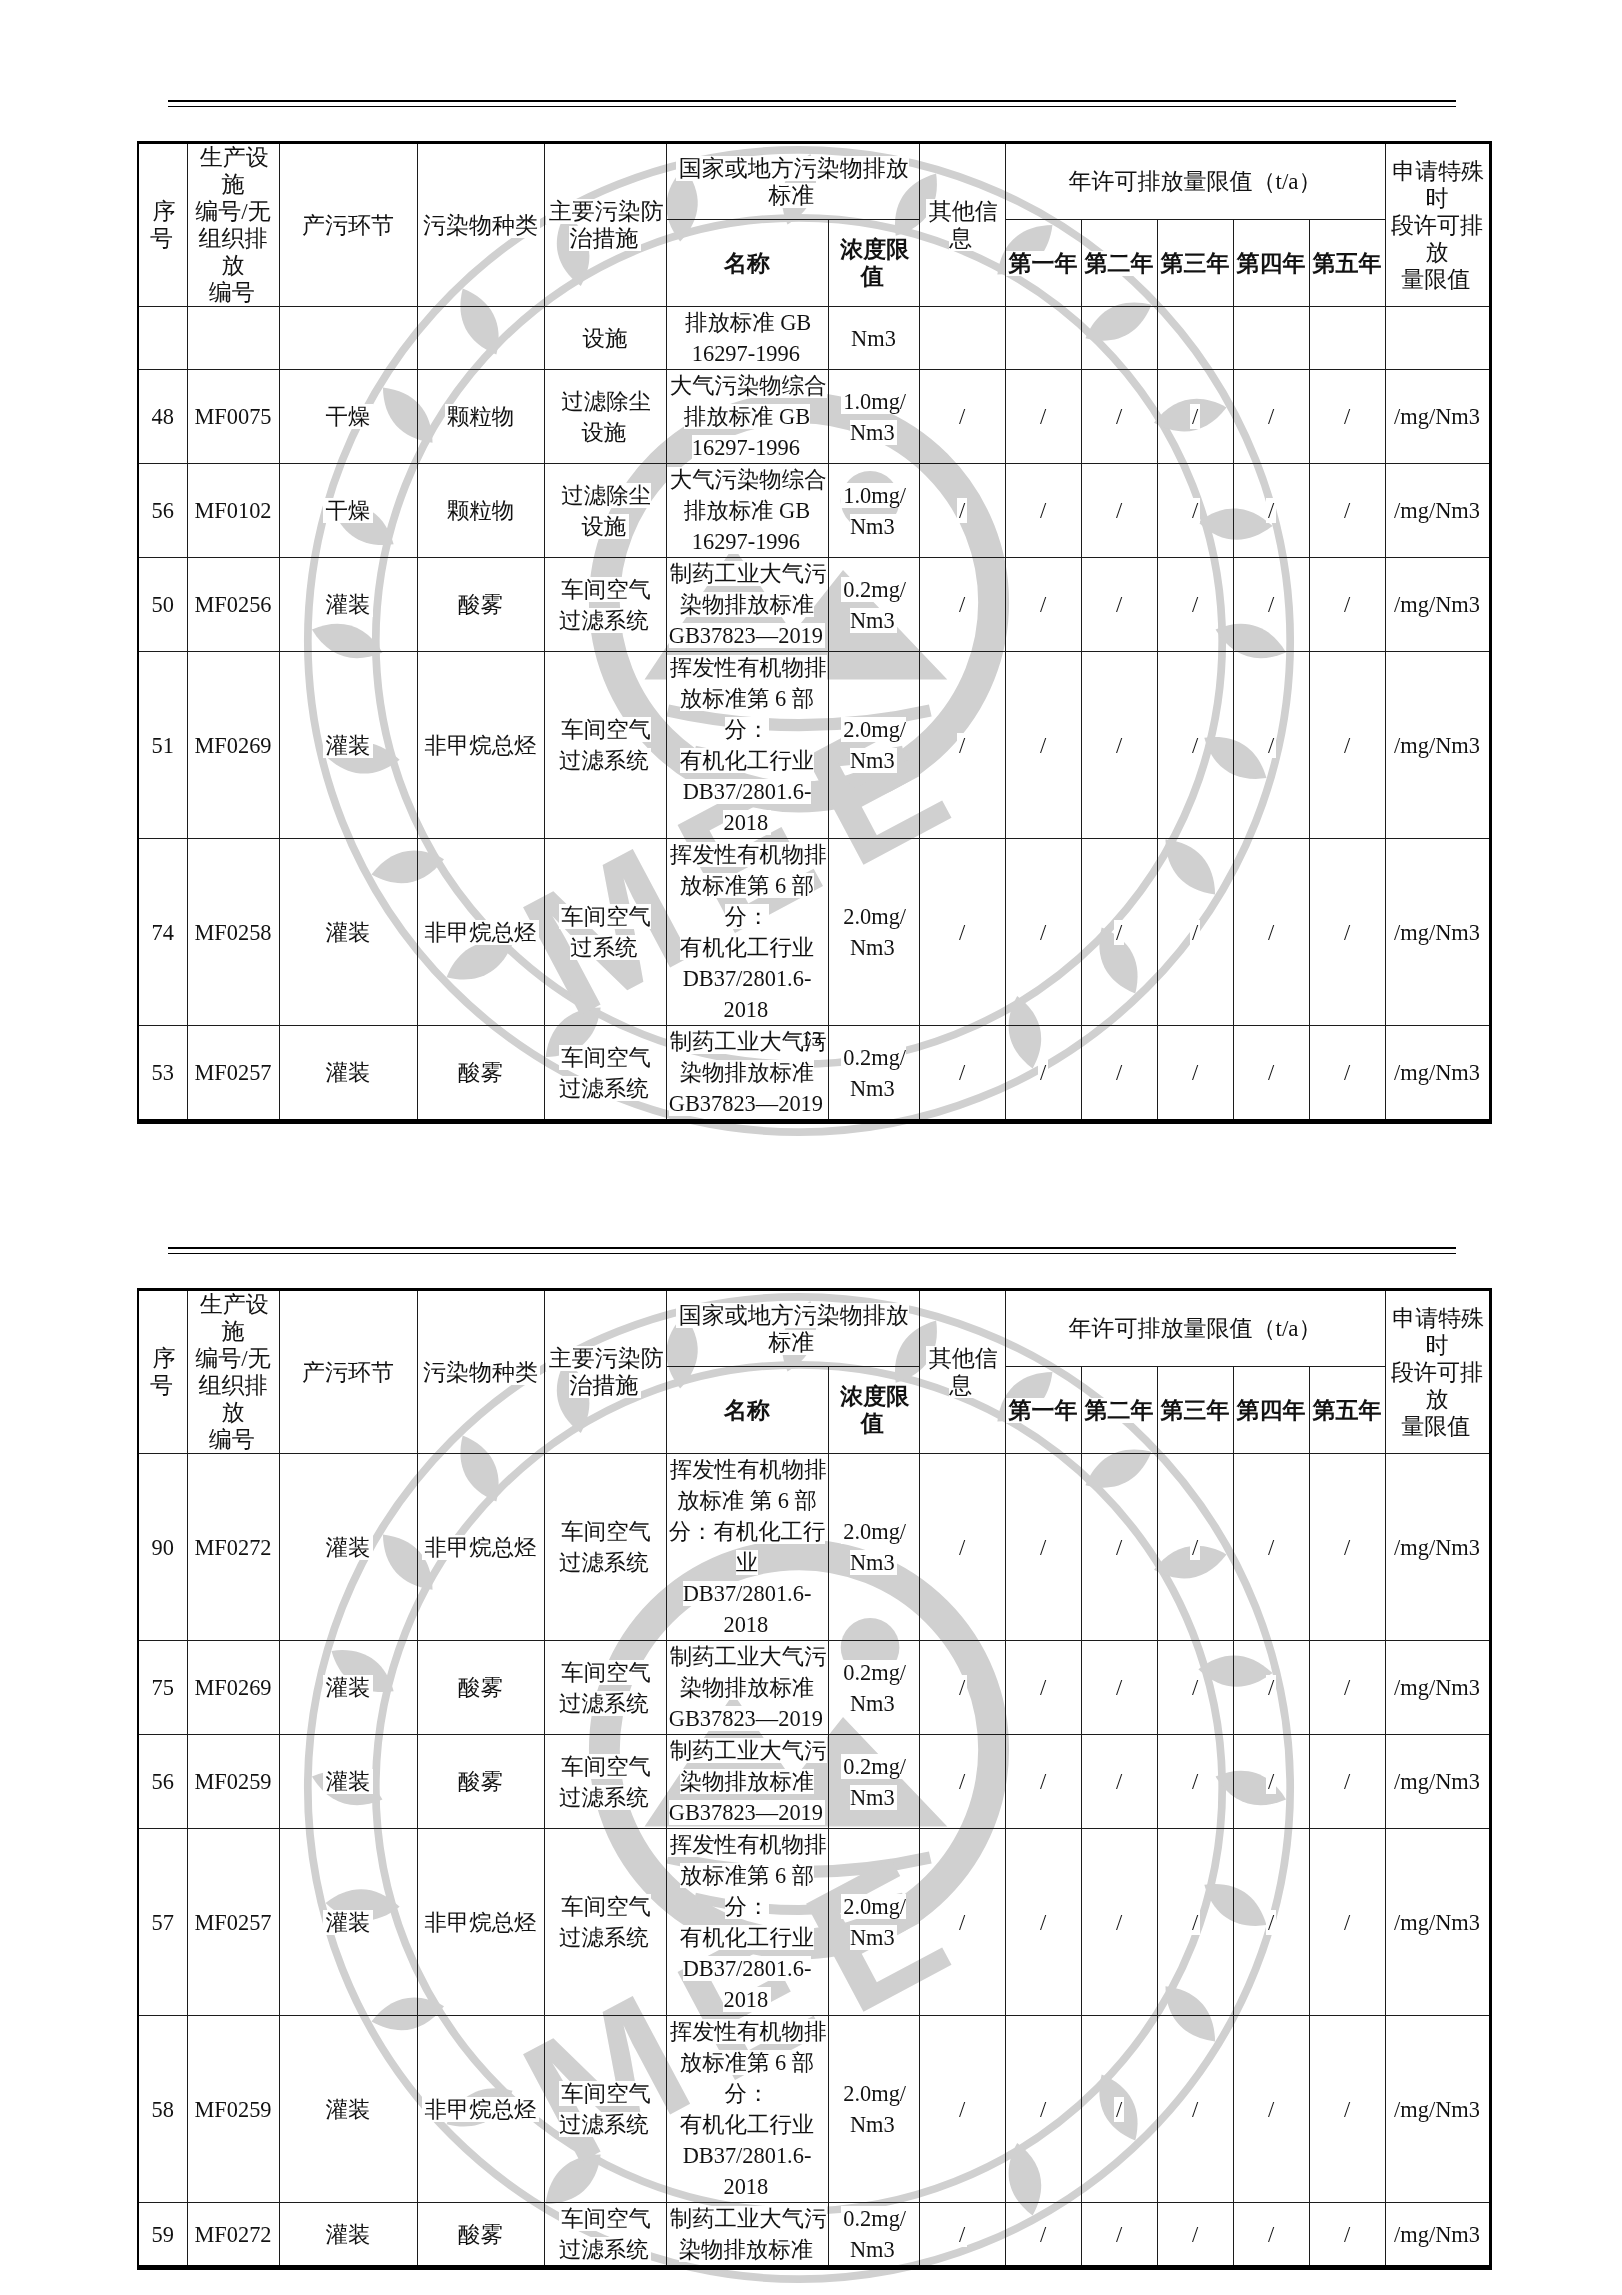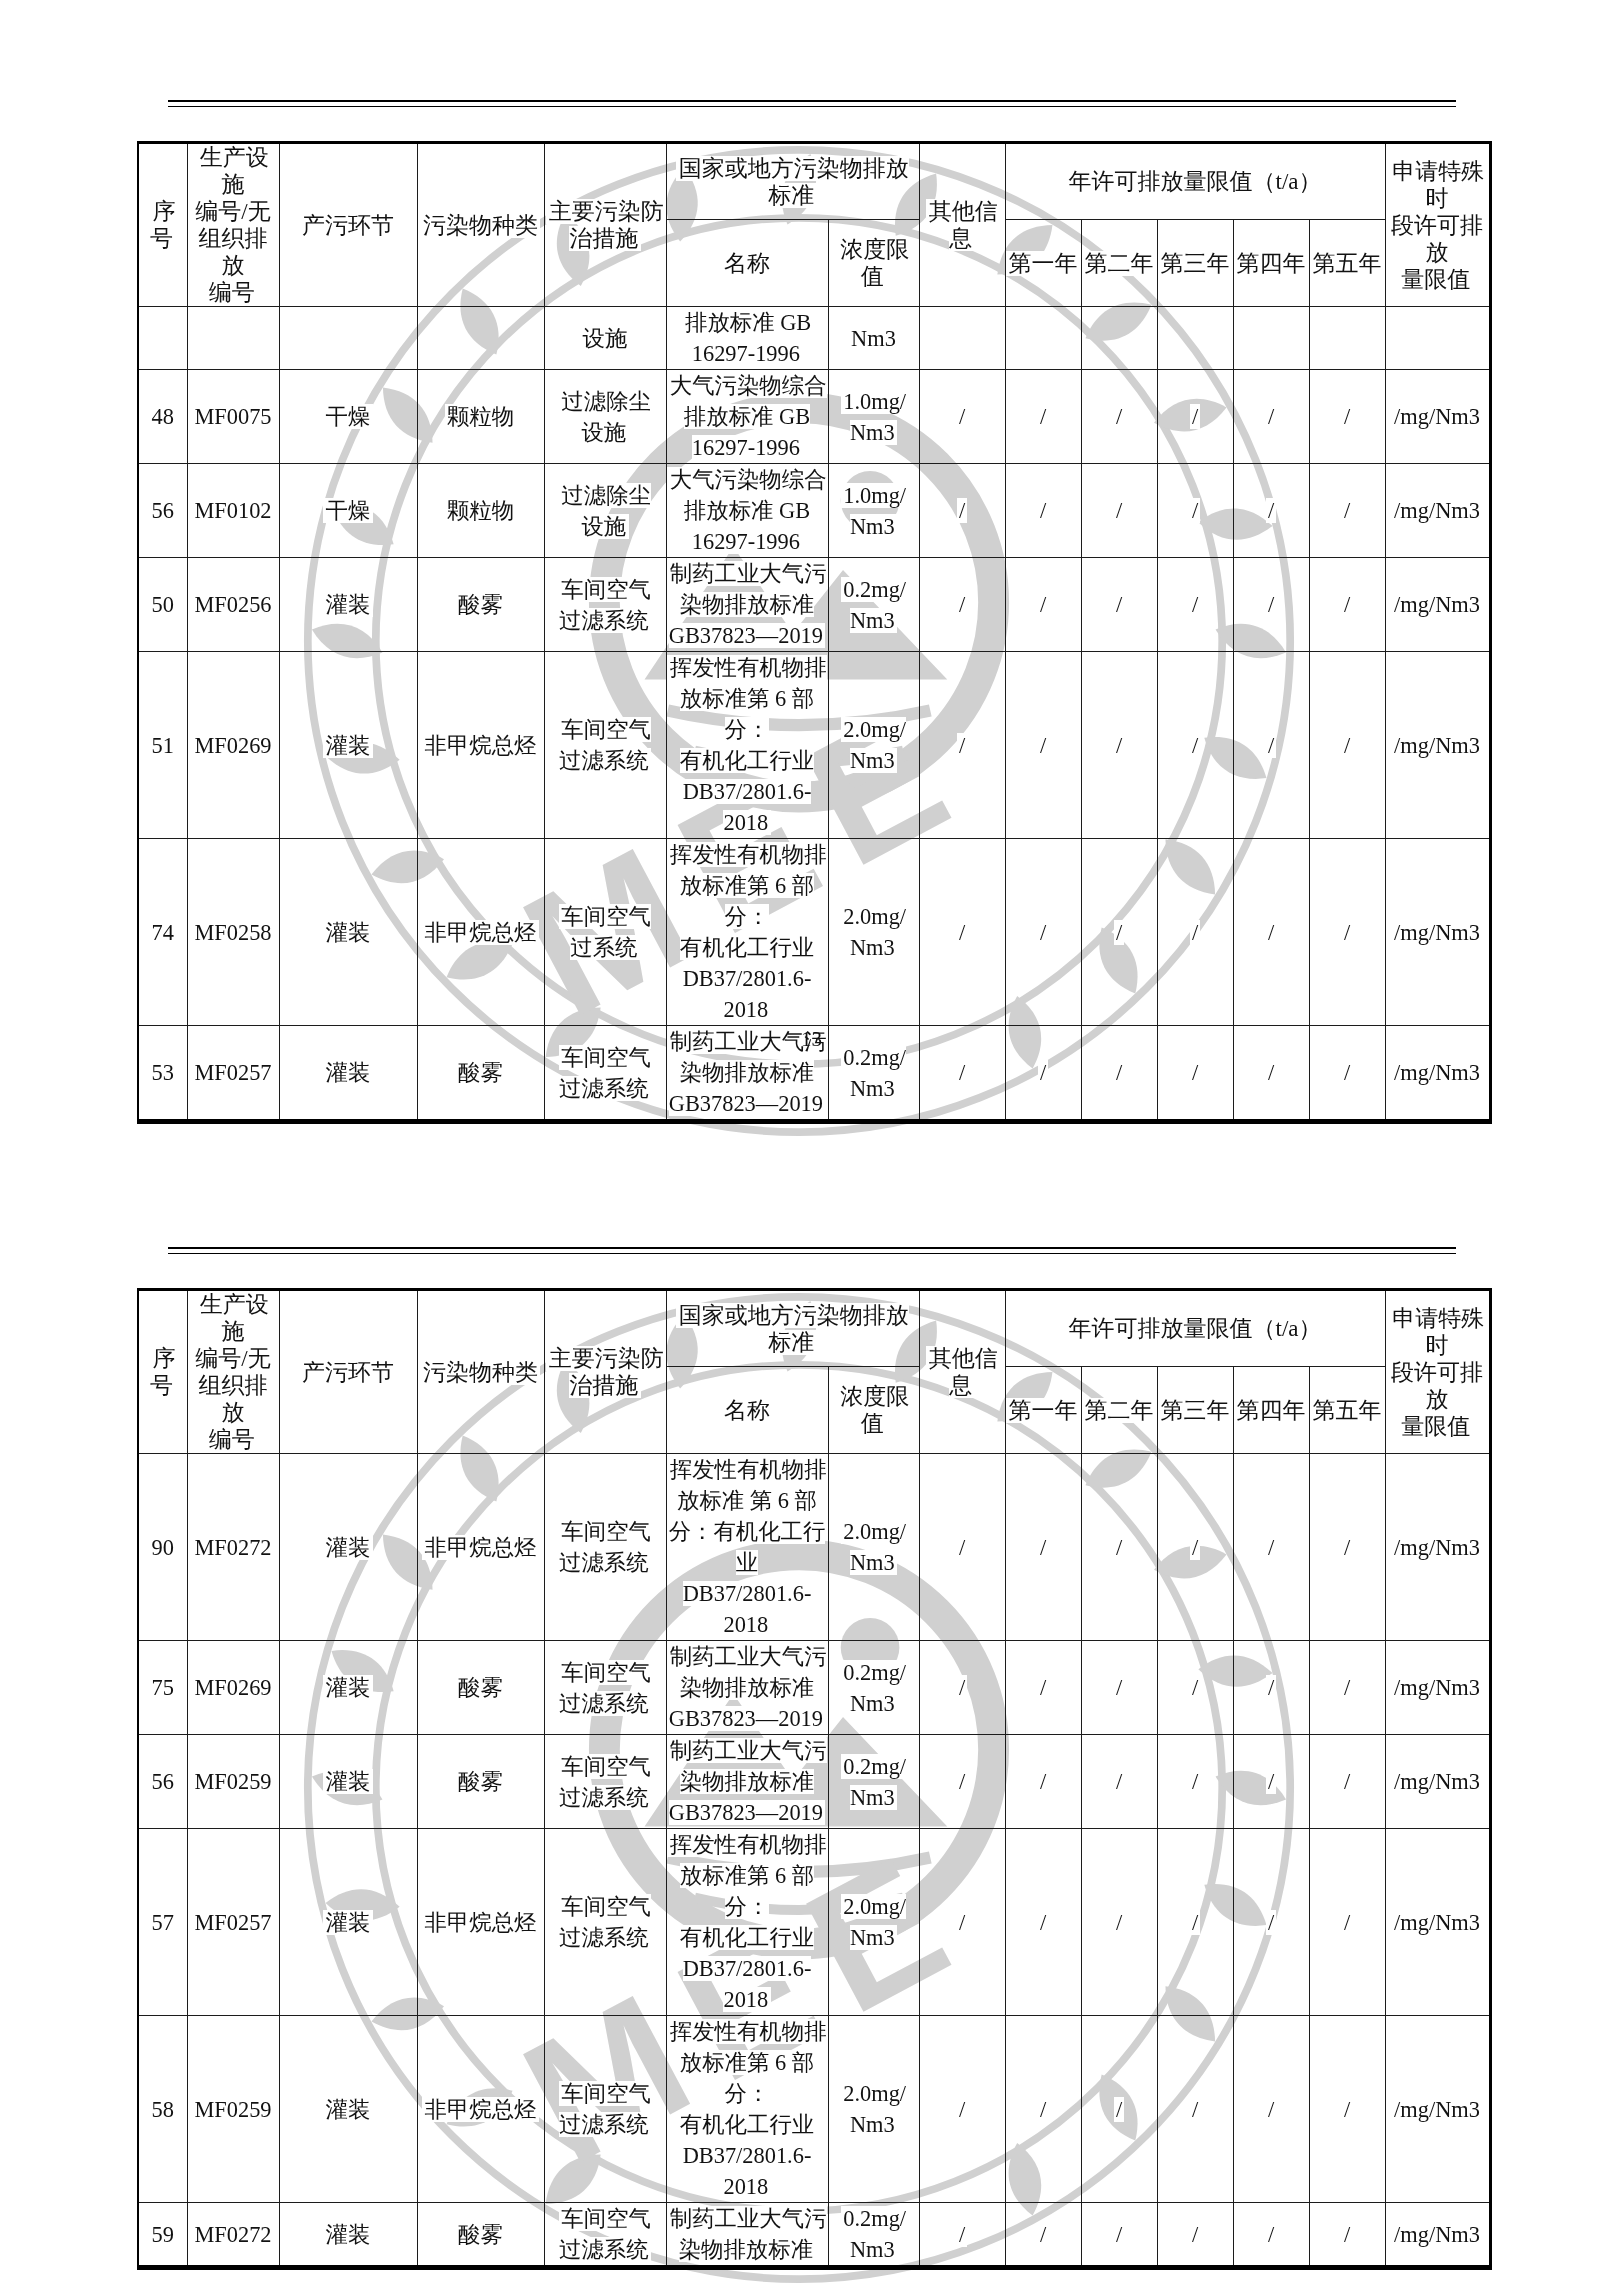--- a/index.html
+++ b/index.html
@@ -8,21 +8,21 @@
   .toprule{position:absolute;left:168px;top:100px;width:1288px;height:3.9px;
            border-top:2.3px solid #000;border-bottom:1.5px solid #000;}
   .watermark{position:absolute;left:297px;top:139px;width:1004px;height:1004px;z-index:0;}
   table.permit{position:absolute;left:137px;top:141px;width:1354px;z-index:1;
       border-collapse:collapse;table-layout:fixed;background:transparent;
       border-top:3.9px solid #000;border-bottom:5.4px solid #000;
       border-left:2.3px solid #000;border-right:3.1px solid #000;}
   table.permit td{border:1.5px solid #1c1c1c;text-align:center;vertical-align:middle;
       padding:0;font-size:22.4px;line-height:31px;background:transparent;}
   table.permit thead td{line-height:27px;font-size:23px;}
-  tr.h1{height:43px;} tr.h2{height:63px;}
+  tr.h1{height:43px;} tr.h2{height:63px;font-weight:bold;}
   .ct{white-space:pre-line;background:#fff;padding:0 2.3px;display:inline;}
   .ct:empty{background:transparent;padding:0;}
   .pagenum{position:absolute;left:0;top:1027px;width:100%;text-align:center;
       font-size:21px;z-index:1;}
   svg text.mee{font-family:"Liberation Sans",sans-serif;font-weight:bold;}
 </style>
 </head>
 <body>
 
 <div class="page">

